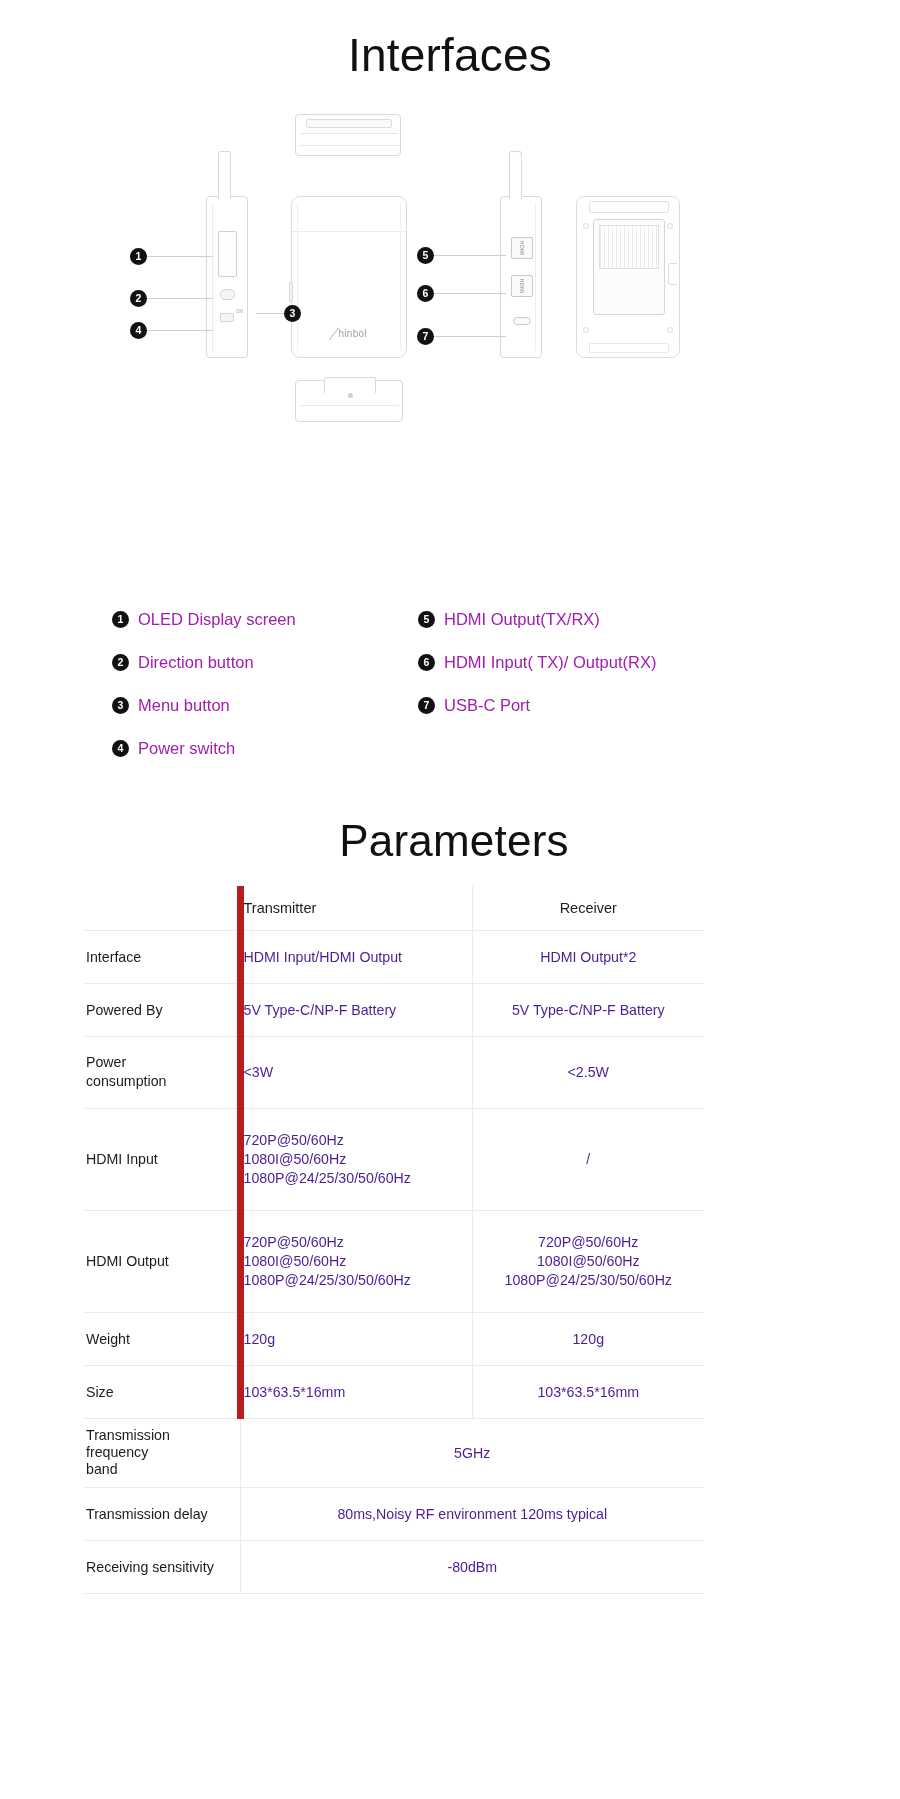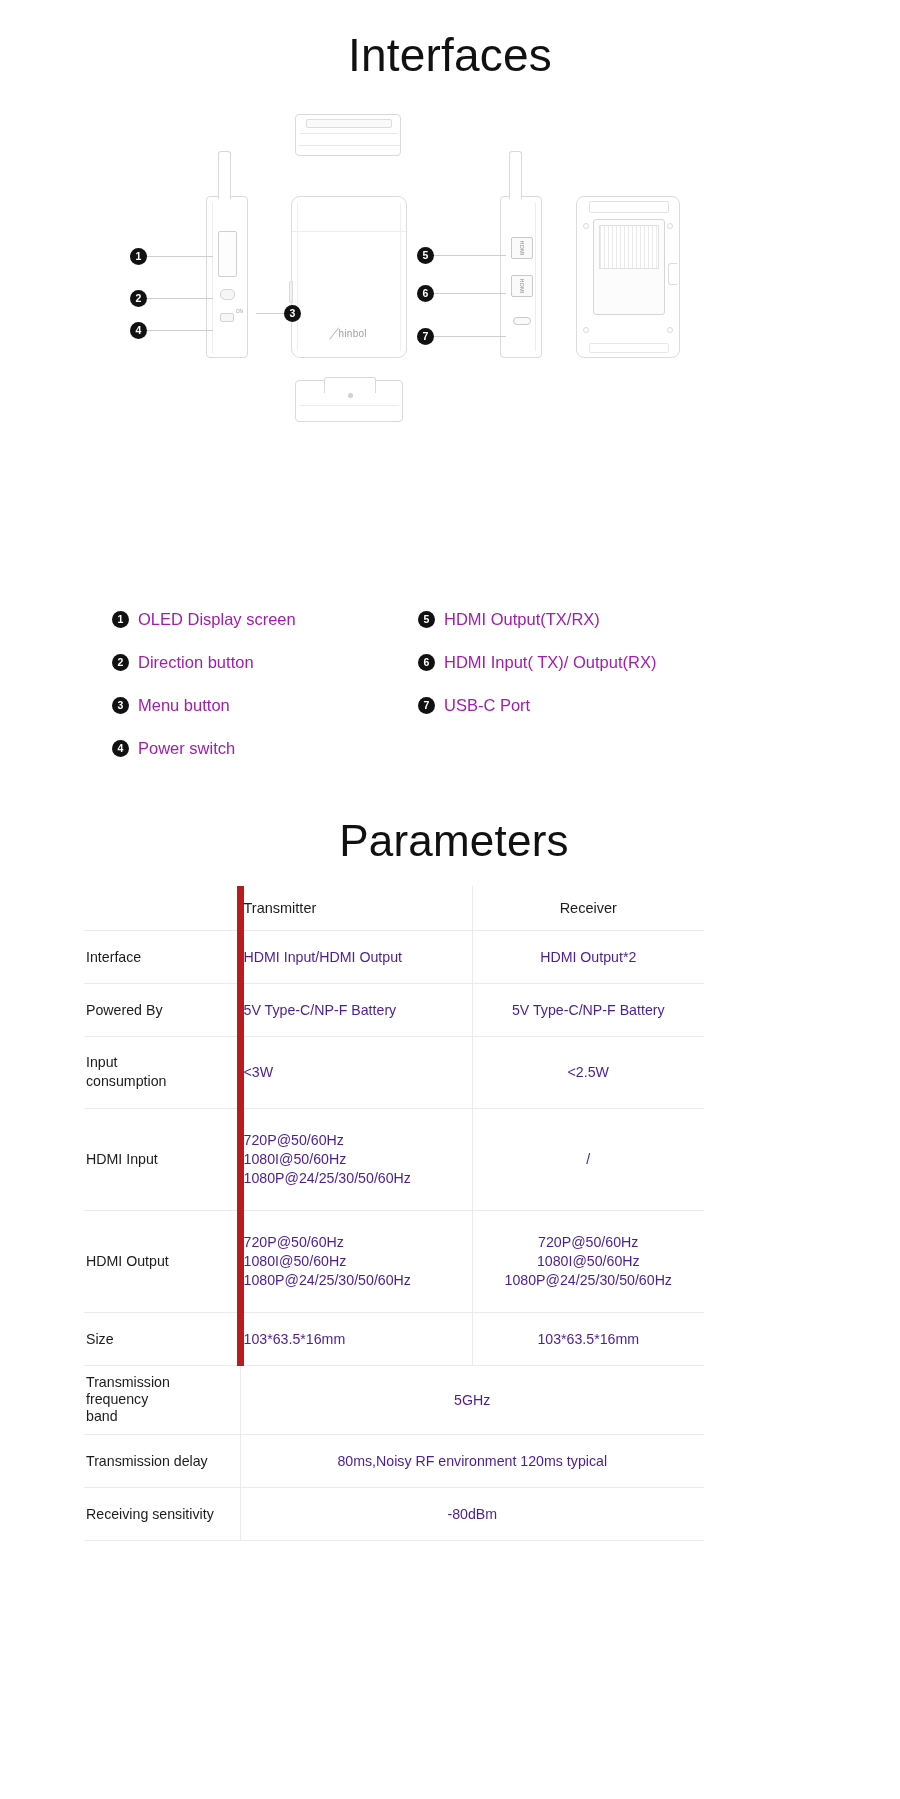--- a/index.html
+++ b/index.html
@@ -463,21 +463,21 @@
     </tr>
 
     <tr class="r-std">
       <td class="col-label">Powered By</td>
       <td class="col-val">5V Type-C/NP-F Battery</td>
       <td class="col-val-2">5V Type-C/NP-F Battery</td>
     </tr>
 
     <tr class="r-two">
       <td class="col-label label-multi">
-        <div>Input</div>
+        <div>Power</div>
         <div>consumption</div>
       </td>
       <td class="col-val">&lt;3W</td>
       <td class="col-val-2">&lt;2.5W</td>
     </tr>
 
     <tr class="r-multi">
       <td class="col-label">HDMI Input</td>
       <td class="col-val cell-lines">
         <div>720P@50/60Hz</div>
@@ -494,20 +494,25 @@
         <div>1080I@50/60Hz</div>
         <div>1080P@24/25/30/50/60Hz</div>
       </td>
       <td class="col-val-2 cell-lines">
         <div>720P@50/60Hz</div>
         <div>1080I@50/60Hz</div>
         <div>1080P@24/25/30/50/60Hz</div>
       </td>
     </tr>
 
+    <tr class="r-std">
+      <td class="col-label">Weight</td>
+      <td class="col-val">120g</td>
+      <td class="col-val-2">120g</td>
+    </tr>
 
     <tr class="r-std">
       <td class="col-label">Size</td>
       <td class="col-val">103*63.5*16mm</td>
       <td class="col-val-2">103*63.5*16mm</td>
     </tr>
 
     <tr class="r-three">
       <td class="col-label label-tight">
         <div>Transmission</div>

